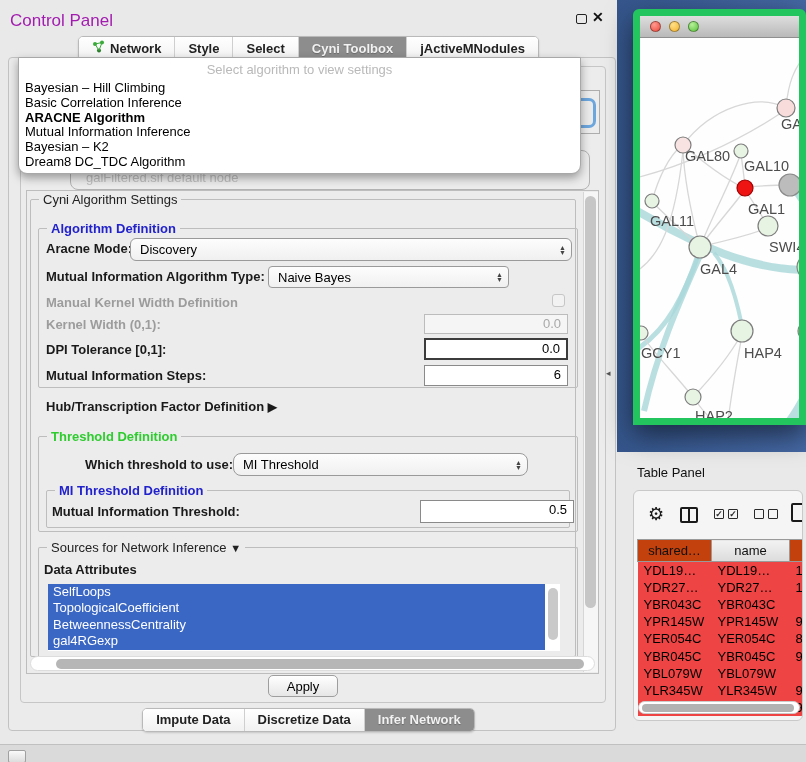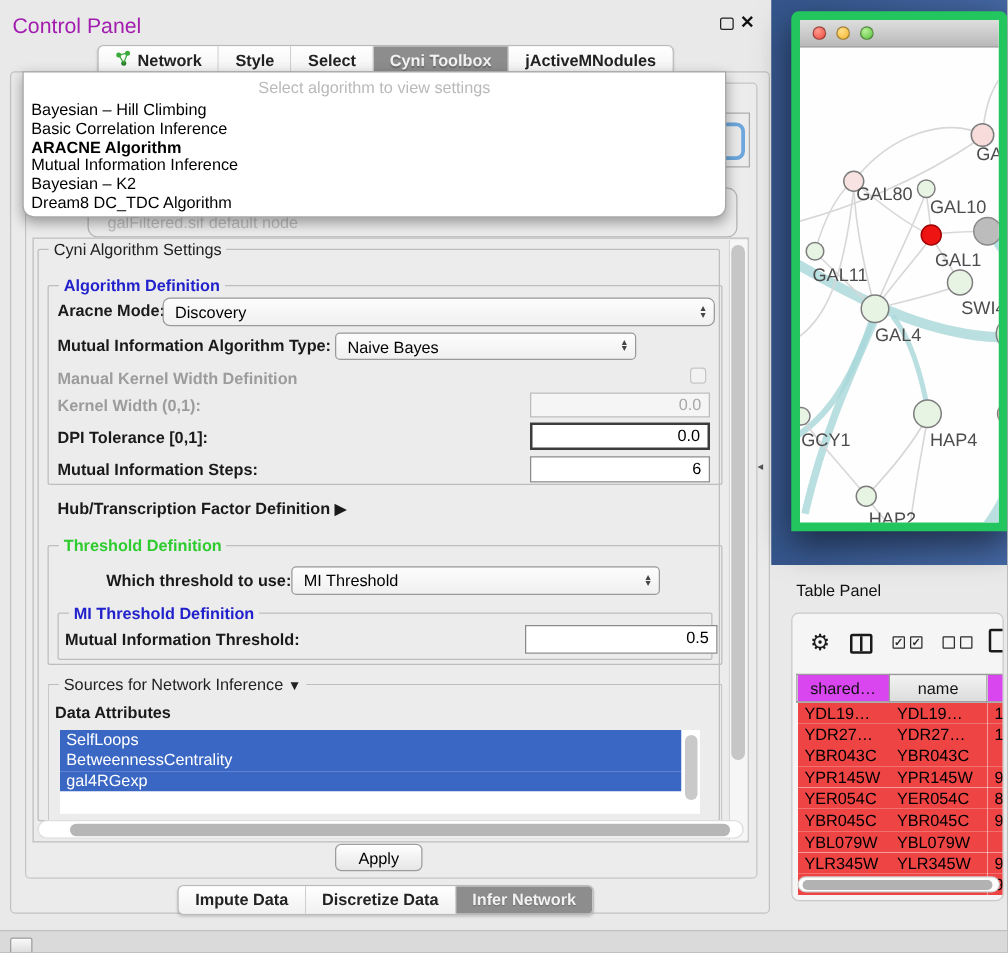--- a/index.html
+++ b/index.html
@@ -77,21 +77,21 @@
   .tp-title{left:637px;top:465px;color:#111;}
   .tp-box{left:633px;top:490px;width:170px;height:231px;background:#f5f5f5;border:1px solid #c9c9c9;border-radius:6px;overflow:hidden;}
   .gear-icon{position:absolute;left:14px;top:14px;font-size:18px;color:#1a1a1a;line-height:18px;}
   .split-icon{position:absolute;left:46px;top:16px;width:18px;height:16px;border:2.4px solid #1a1a1a;border-radius:2px;}
   .split-icon:before{content:"";position:absolute;left:5.8px;top:0;width:2.2px;height:12px;background:#1a1a1a;}
   .cb{position:absolute;width:10px;height:10px;border:1.6px solid #2a2a2a;border-radius:1px;font-size:9px;line-height:9px;
       color:#2a2a2a;text-align:center;font-weight:bold;}
   .doc-icon{position:absolute;left:157px;top:12px;width:16px;height:19px;border:2.4px solid #1a1a1a;border-radius:2px;background:#f5f5f5;}
   .tp-table{position:absolute;left:3px;top:48px;width:166px;border-collapse:collapse;table-layout:fixed;}
   .tp-table th{height:22px;border:1px solid #9a9a9a;font-size:13px;font-weight:normal;color:#111;overflow:hidden;white-space:nowrap;}
-  .tp-table th.blue{background:#d946ef;}
+  .tp-table th.blue{background:#c2410c;}
   .tp-table th.gray{background:linear-gradient(#f2f2f2,#dcdcdc);}
   .tp-table td{height:17.2px;font-size:13px;color:#000;padding:0 0 0 6px;overflow:hidden;white-space:nowrap;background:#ef4444;}
   .tp-hscroll{position:absolute;left:4px;top:210px;width:162px;height:13px;background:#ffffff;border:1px solid #cccccc;border-radius:7px;}
   .tp-hscroll-thumb{position:absolute;left:3px;top:1.5px;width:152px;height:8px;background:#b2b2b2;border-radius:4px;}
 
   .bottom-strip{left:0;top:744px;width:806px;height:18px;background:#dadada;border-top:1px solid #c0c0c0;}
   .corner-icon{left:8px;top:750px;width:18px;height:13px;border:1px solid #a0a0a0;border-radius:2px;background:linear-gradient(#fafafa,#dddddd);}
   .split-arrow{left:606px;top:368px;font-size:9px;color:#555;}
 </style>
 </head>
@@ -189,21 +189,21 @@
 
   <div class="abs lbl" style="left:46px;top:399px;">
     <span>Hub/Transcription Factor Definition</span>
     <span style="font-size:12px;"> ▶</span>
   </div>
 
   <div class="abs group" style="left:38px;top:436px;width:540px;height:96px;">
     <span class="group-title t-green">Threshold Definition</span>
   </div>
   <div class="abs lbl" style="left:85px;top:457px;">Which threshold to use:</div>
-  <div class="abs combo" style="left:233px;top:453px;width:295px;height:23px;">
+  <div class="abs combo" style="left:233px;top:453px;width:295px;height:23px;border-radius:8px;">
     <span>MI Threshold</span>
     <span class="stepper">
         <span>▲</span>
         <span>▼</span>
       </span>
   </div>
   <div class="abs group" style="left:46px;top:490px;width:524px;height:38px;">
     <span class="group-title t-blue">MI Threshold Definition</span>
   </div>
   <div class="abs lbl" style="left:52px;top:504px;">Mutual Information Threshold:</div>
@@ -212,20 +212,21 @@
   <div class="abs group" style="left:38px;top:547px;width:540px;height:112px;border-bottom:none;">
     <span class="group-title t-plain">
       <span>Sources for Network Inference</span>
       <span style="font-size:11px;"> ▼</span>
     </span>
   </div>
   <div class="abs lbl" style="left:44px;top:562px;">Data Attributes</div>
   <div class="abs attr-list" id="attr-list">
     <div class="attr-vscroll"></div>
   <div class="attr-item">SelfLoops</div>
+      <div class="attr-item">TopologicalCoefficient</div>
       <div class="attr-item">BetweennessCentrality</div>
       <div class="attr-item">gal4RGexp</div>
     </div>
   <div class="abs hscroll-track">
     <div class="hscroll-thumb"></div>
   </div>
 
   <div class="abs apply-btn">Apply</div>
   <div class="abs" style="left:0;top:708px;width:617px;display:flex;justify-content:center;">
     <div class="tabstrip" id="bottom-tabs">

